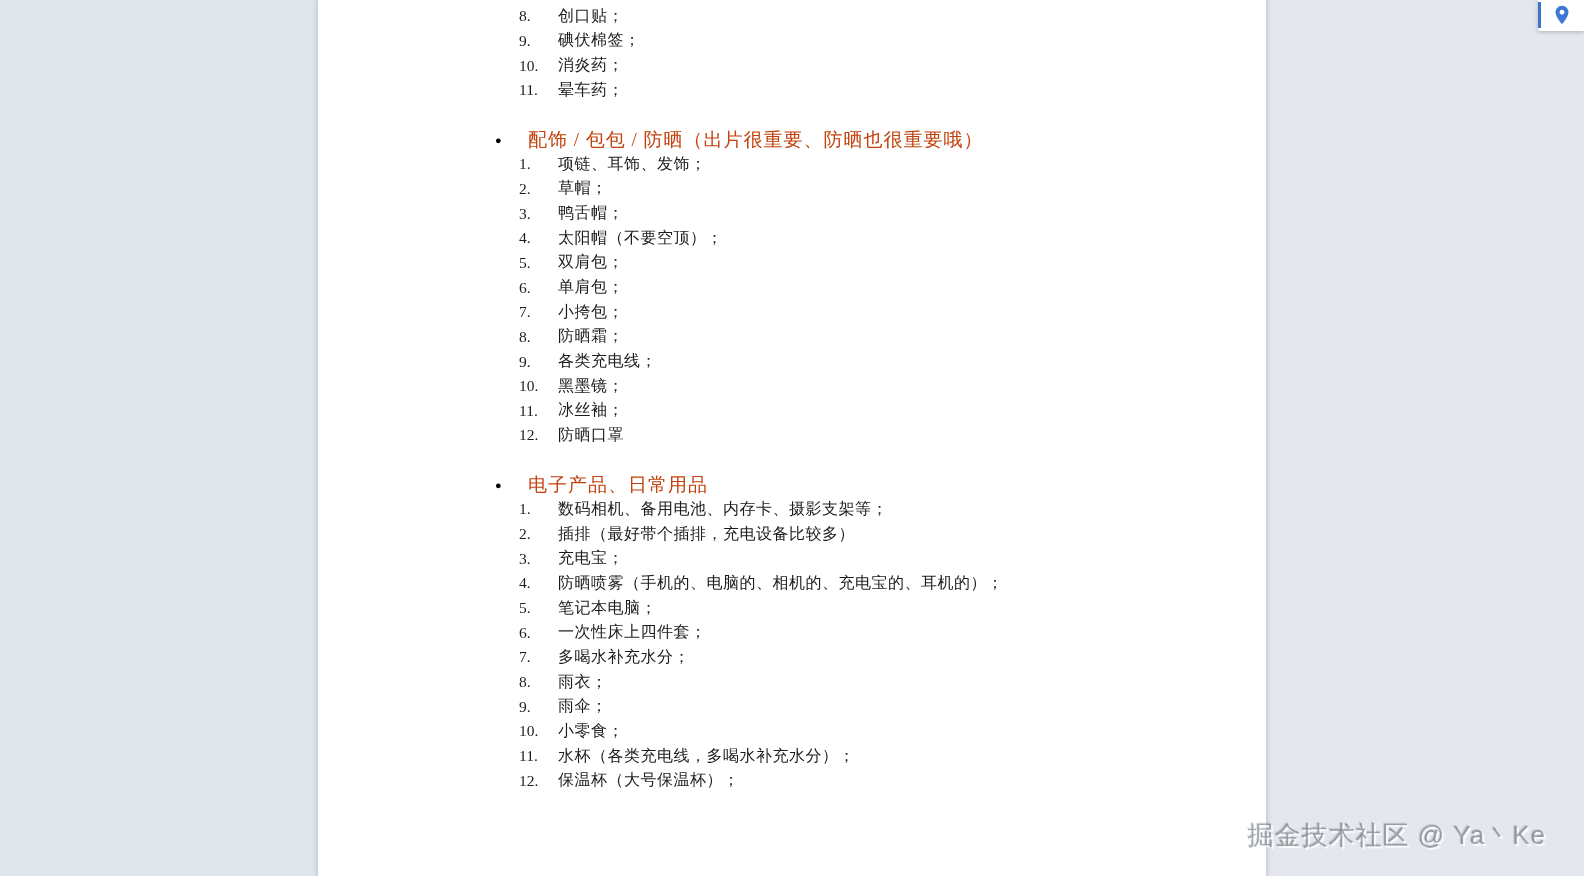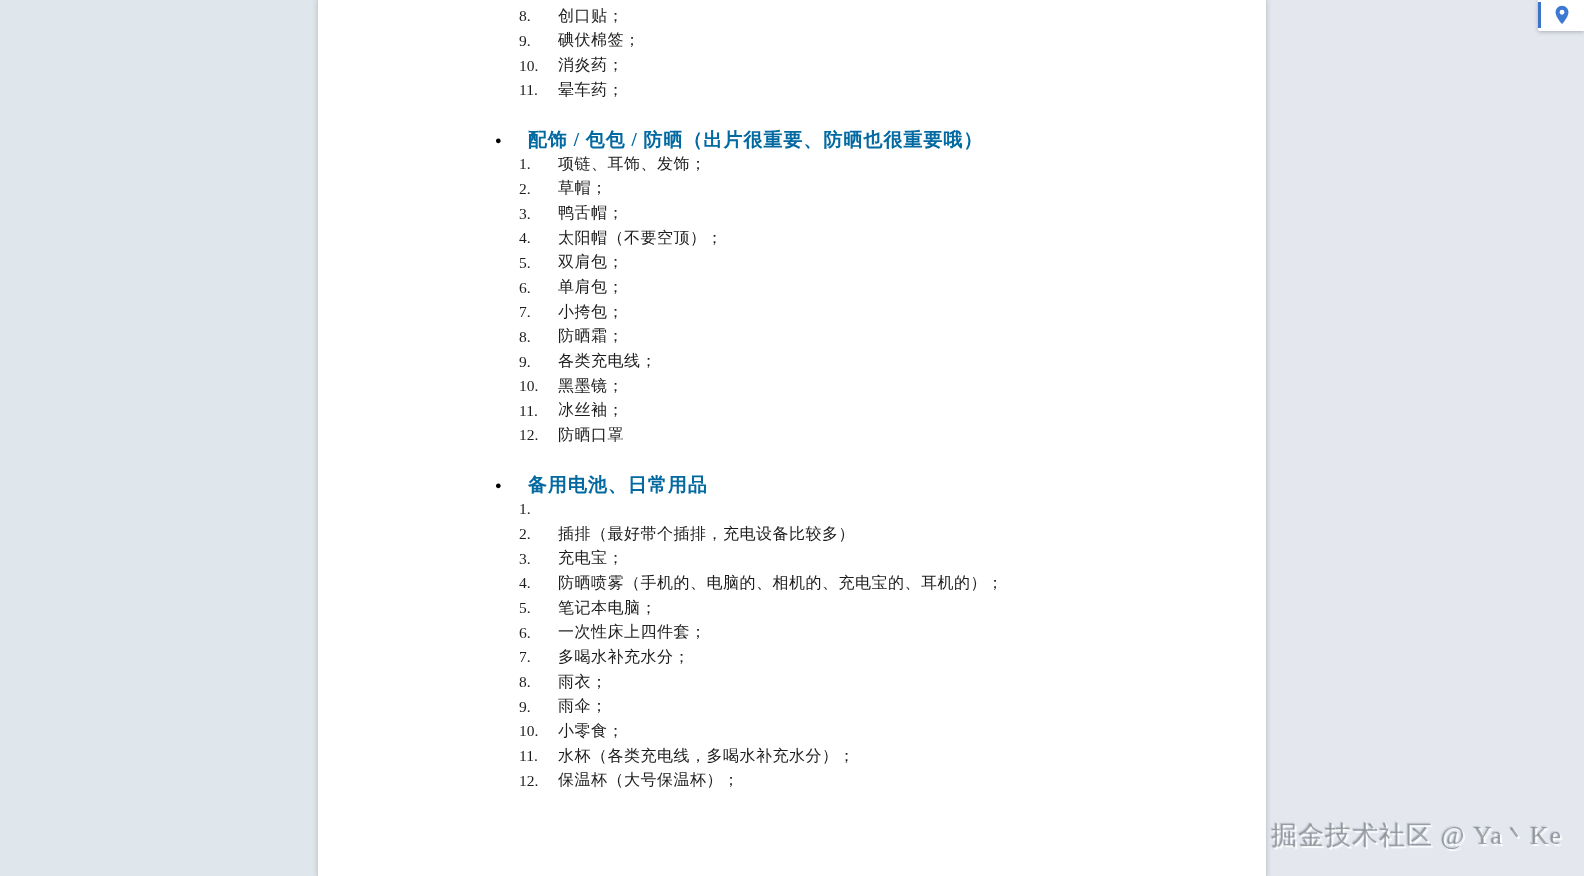--- a/index.html
+++ b/index.html
@@ -52,28 +52,28 @@
   }
   .line.heading .bullet {
     flex: none;
     margin-left: 177px;
     width: 33px;
     font-size: 11px;
     color: #000;
   }
   .line.heading .htxt {
     font-size: 19px;
-    font-weight: bold;
-    color: #0369a1;
+    font-weight: normal;
+    color: #c2410c;
     letter-spacing: 1px;
   }
   .watermark {
     position: absolute;
-    right: 22px; bottom: 23px;
-    font-family: Liberation Serif, serif;
+    right: 38px; bottom: 23px;
+    font-family: Liberation Sans, sans-serif;
     font-size: 26px;
     letter-spacing: 1px;
     color: rgba(110,116,124,0.62);
     text-shadow: 2px 2px 1px rgba(255,255,255,0.95), -1px -1px 1px rgba(120,126,134,0.28);
     pointer-events: none;
   }
   .pin-button {
     position: absolute;
     right: 0; top: 0;
     width: 46px; height: 31px;
@@ -114,22 +114,22 @@
         <div class="line item"><span class="num">4.</span><span class="txt">太阳帽（不要空顶）；</span></div>
         <div class="line item"><span class="num">5.</span><span class="txt">双肩包；</span></div>
         <div class="line item"><span class="num">6.</span><span class="txt">单肩包；</span></div>
         <div class="line item"><span class="num">7.</span><span class="txt">小挎包；</span></div>
         <div class="line item"><span class="num">8.</span><span class="txt">防晒霜；</span></div>
         <div class="line item"><span class="num">9.</span><span class="txt">各类充电线；</span></div>
         <div class="line item"><span class="num">10.</span><span class="txt">黑墨镜；</span></div>
         <div class="line item"><span class="num">11.</span><span class="txt">冰丝袖；</span></div>
         <div class="line item"><span class="num">12.</span><span class="txt">防晒口罩</span></div>
         <div class="line blank"></div>
-        <div class="line heading"><span class="bullet">●</span><span class="htxt">备用电池、日常用品</span></div>
-        <div class="line item"><span class="num">1.</span></div>
+        <div class="line heading"><span class="bullet">●</span><span class="htxt">电子产品、日常用品</span></div>
+        <div class="line item"><span class="num">1.</span><span class="txt">数码相机、备用电池、内存卡、摄影支架等；</span></div>
         <div class="line item"><span class="num">2.</span><span class="txt">插排（最好带个插排，充电设备比较多）</span></div>
         <div class="line item"><span class="num">3.</span><span class="txt">充电宝；</span></div>
         <div class="line item"><span class="num">4.</span><span class="txt">防晒喷雾（手机的、电脑的、相机的、充电宝的、耳机的）；</span></div>
         <div class="line item"><span class="num">5.</span><span class="txt">笔记本电脑；</span></div>
         <div class="line item"><span class="num">6.</span><span class="txt">一次性床上四件套；</span></div>
         <div class="line item"><span class="num">7.</span><span class="txt">多喝水补充水分；</span></div>
         <div class="line item"><span class="num">8.</span><span class="txt">雨衣；</span></div>
         <div class="line item"><span class="num">9.</span><span class="txt">雨伞；</span></div>
         <div class="line item"><span class="num">10.</span><span class="txt">小零食；</span></div>
         <div class="line item"><span class="num">11.</span><span class="txt">水杯（各类充电线，多喝水补充水分）；</span></div>

